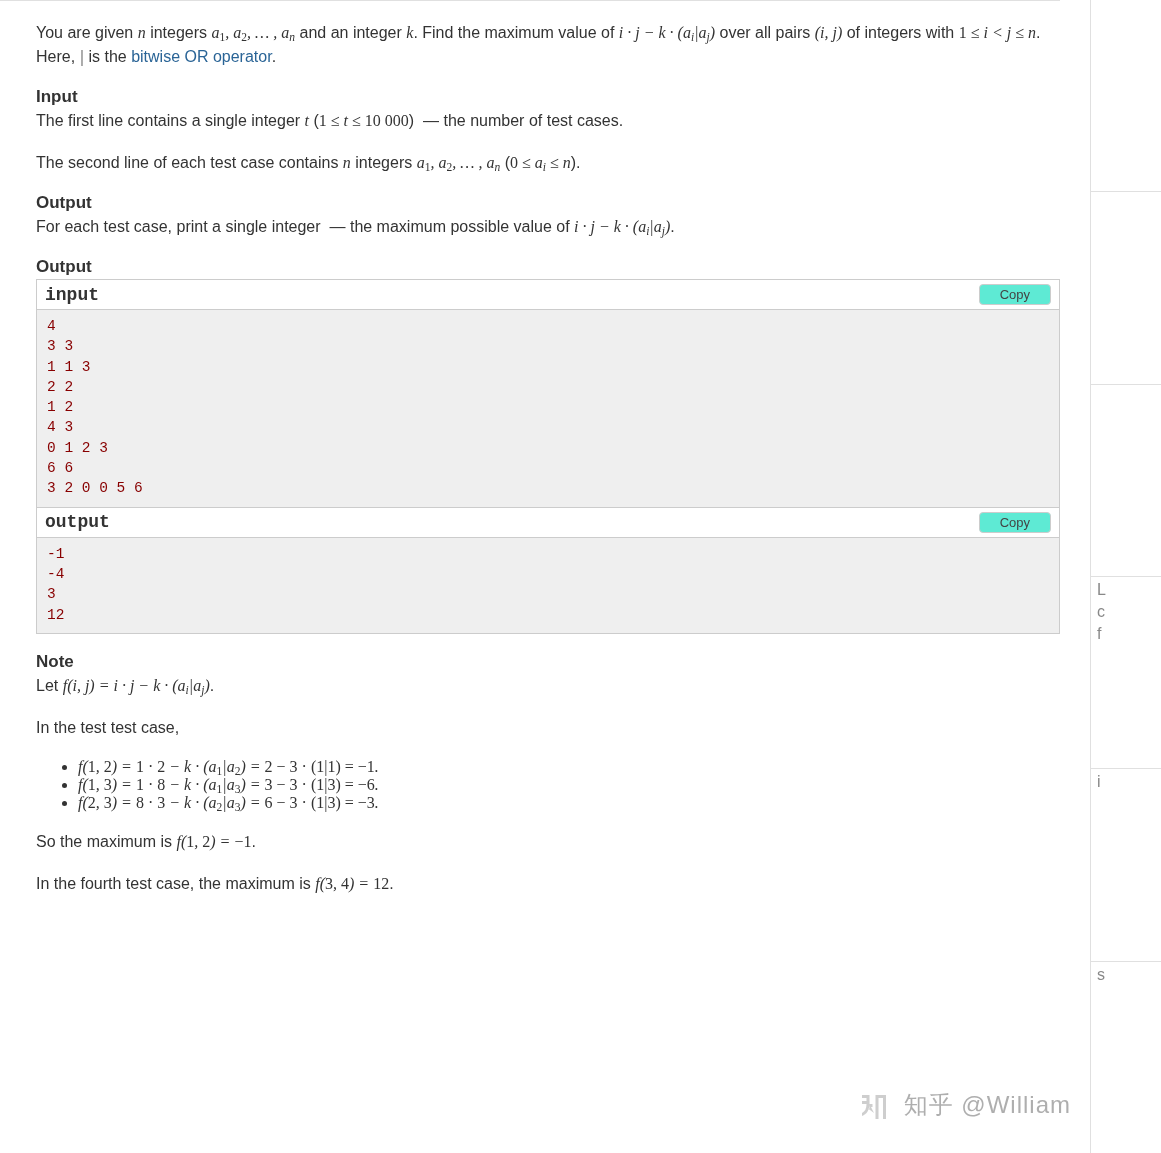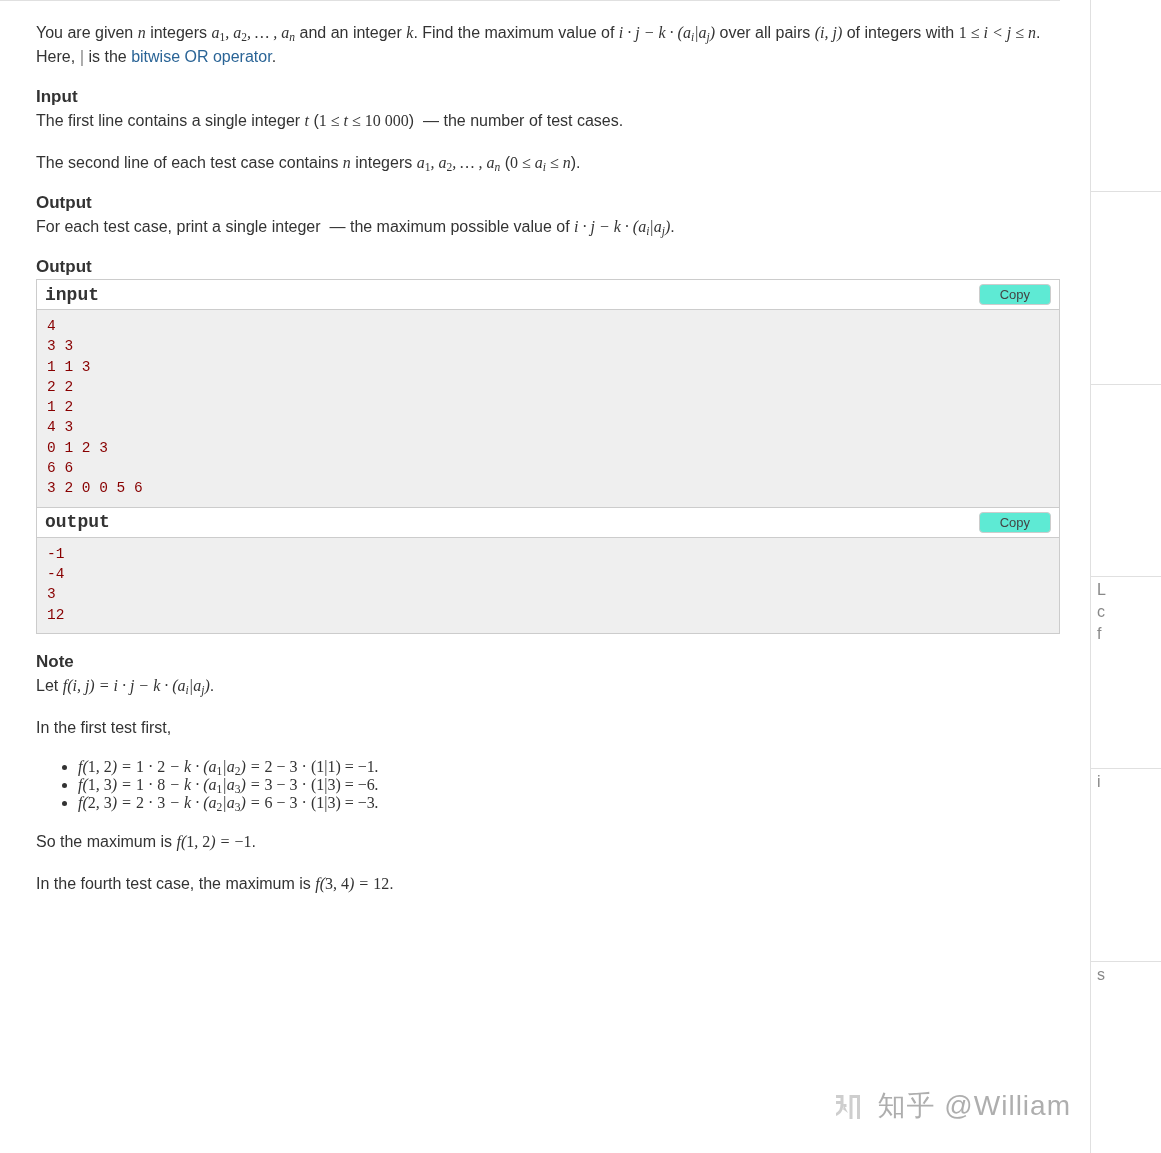--- a/index.html
+++ b/index.html
@@ -60,26 +60,26 @@
     background: #efefef;
     color: #880000;
     line-height: 1.4;
   }
   ul.note-list { margin: 0 0 18px 0; padding-left: 42px; }
   ul.note-list li { margin: 0 0; }
   .watermark {
     position: fixed;
     right: 90px;
     bottom: 28px;
-    font-size: 28px;
+    font-size: 24px;
     color: rgba(120,120,120,0.6);
     font-weight: 300;
     letter-spacing: 1px;
     display: flex;
-    align-items: flex-end;
+    align-items: flex-start;
     gap: 12px;
     pointer-events: none;
   }
   .watermark svg { opacity: 0.6; }
   .right-edge {
     position: fixed;
     right: 0; top: 0; bottom: 0;
     width: 70px;
     border-left: 1px solid #e0e0e0;
     background: #fff;
@@ -127,25 +127,25 @@
       <button class="copy-btn">Copy</button>
     </div>
     <div class="ex-body">-1
 -4
 3
 12</div>
   </div>
 
   <div class="section-title">Note</div>
   <p>Let <span class="math">f(i, j) = i · j − k · (a<span class="sub">i</span>|a<span class="sub">j</span>)</span>.</p>
-  <p>In the first test first,</p>
+  <p>In the test test case,</p>
   <ul class="note-list">
       <li><span class="math">f(<span class="rm">1</span>, <span class="rm">2</span>) = <span class="rm">1 · 2</span> − k · (a<span class="sub rm">1</span>|a<span class="sub rm">2</span>) = <span class="rm">2 − 3 · (1|1) = −1</span>.</span></li>
       <li><span class="math">f(<span class="rm">1</span>, <span class="rm">3</span>) = <span class="rm">1 · 8</span> − k · (a<span class="sub rm">1</span>|a<span class="sub rm">3</span>) = <span class="rm">3 − 3 · (1|3) = −6</span>.</span></li>
-      <li><span class="math">f(<span class="rm">2</span>, <span class="rm">3</span>) = <span class="rm">2 · 3</span> − k · (a<span class="sub rm">2</span>|a<span class="sub rm">3</span>) = <span class="rm">6 − 3 · (1|3) = −3</span>.</span></li>
+      <li><span class="math">f(<span class="rm">2</span>, <span class="rm">3</span>) = <span class="rm">8 · 3</span> − k · (a<span class="sub rm">2</span>|a<span class="sub rm">3</span>) = <span class="rm">6 − 3 · (1|3) = −3</span>.</span></li>
     </ul>
   <p>So the maximum is <span class="math">f(<span class="rm">1</span>, <span class="rm">2</span>) = <span class="rm">−1</span></span>.</p>
   <p>In the fourth test case, the maximum is <span class="math">f(<span class="rm">3</span>, <span class="rm">4</span>) = <span class="rm">12</span></span>.</p>
 
 </div>
 
 <div class="right-edge">
   <div class="spacer"></div>
   <div class="spacer"></div>
   <div class="spacer"></div>

